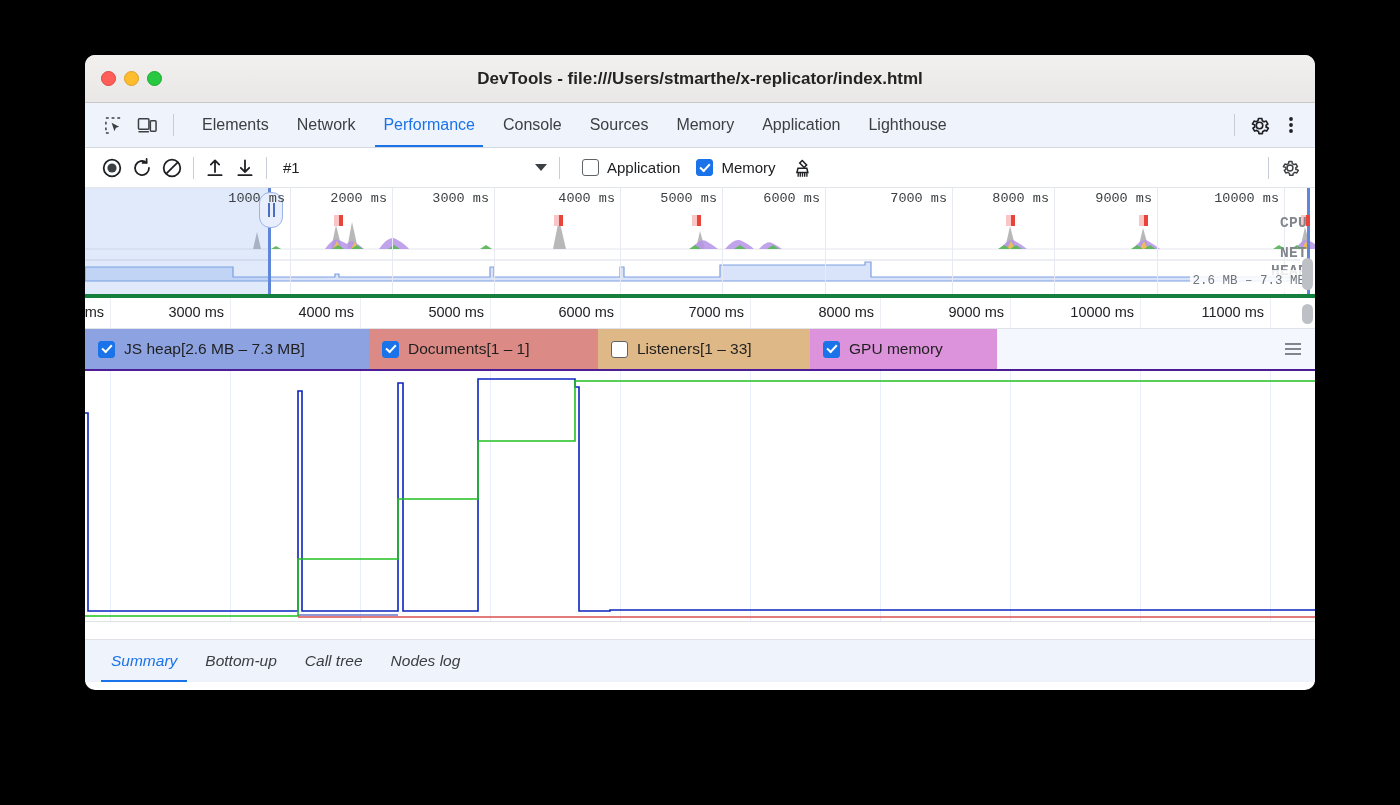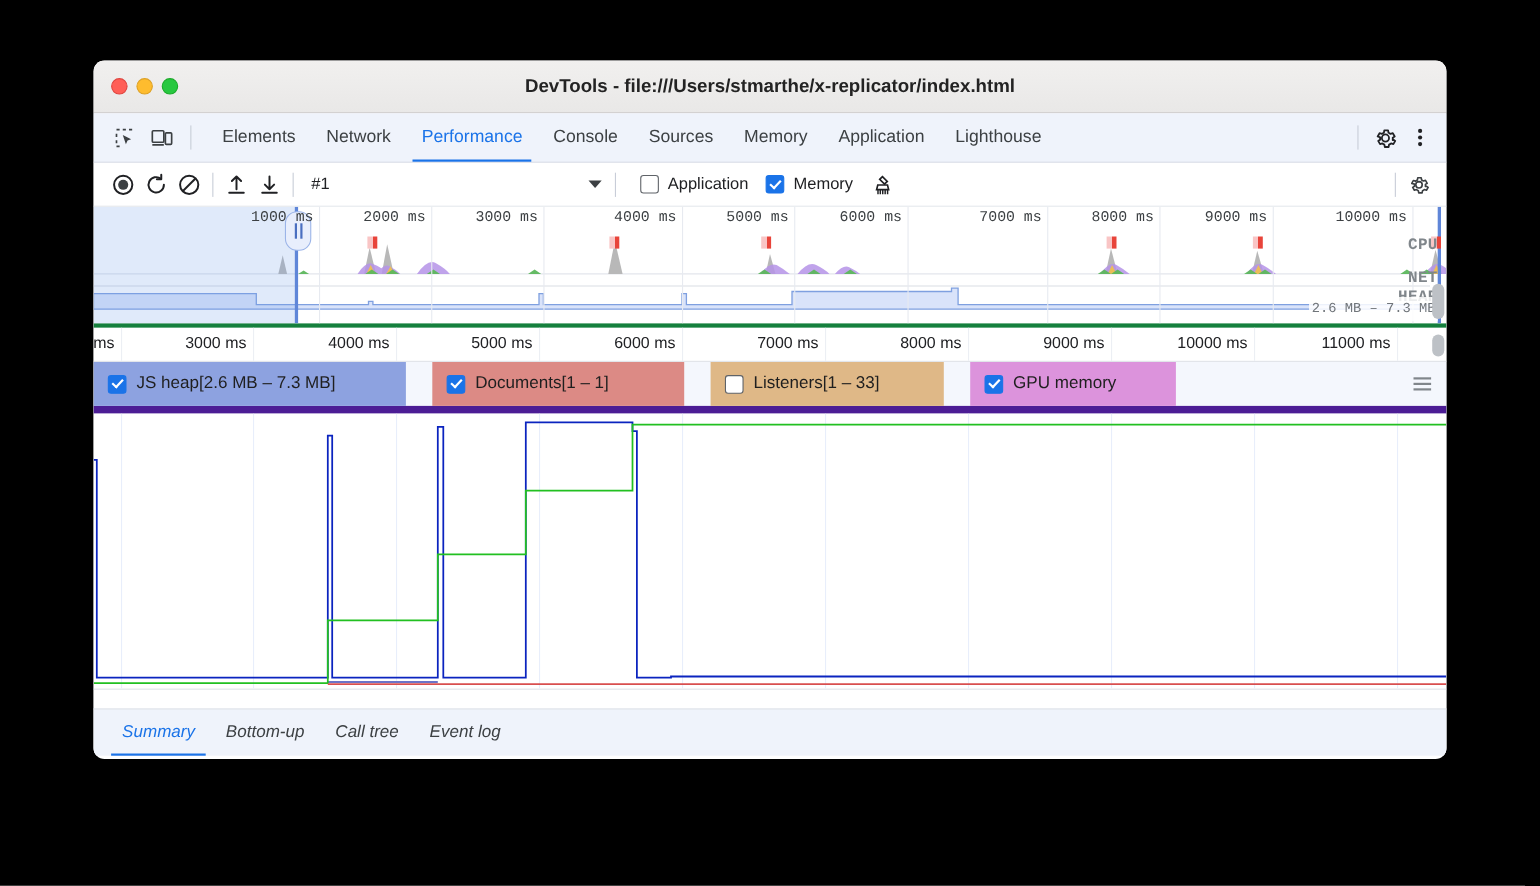--- a/index.html
+++ b/index.html
@@ -91,21 +91,21 @@
     padding:4px 2px;white-space:nowrap;
   }
   .redmark{position:absolute;width:9px;height:11px;background:linear-gradient(90deg,#f9c5c5 0 55%,#e8443a 55% 100%);}
 
   
   .mainruler{position:relative;height:30px;background:#fff;border-bottom:1px solid #dfe3e8;}
   .mr-tick{position:absolute;top:0;bottom:0;width:1px;background:#eceff4;}
   .mr-label{position:absolute;top:6px;font-size:14.5px;color:#202124;transform:translateX(-100%);padding-right:6px;white-space:nowrap;}
 
   
-  .legend{height:40px;display:flex;align-items:stretch;background:#f4f7fd;border-bottom:7px solid #4c1d95;gap:24px;}
+  .legend{height:40px;display:flex;align-items:stretch;background:#f4f7fd;border-bottom:2px solid #4c1d95;}
   .lg{display:flex;align-items:center;gap:9px;padding:0 13px;cursor:pointer;white-space:nowrap;}
   .lg-label{font-size:15.5px;color:#1f1f1f;}
   .lg-spacer{flex:1;}
   .hamb{display:flex;flex-direction:column;justify-content:center;gap:3px;padding:0 14px;cursor:pointer;}
   .hamb i{display:block;width:16px;height:2px;background:#80868b;}
 
   
   .chart{position:relative;height:250px;background:#fff;border-bottom:1px solid #dfe3e8;overflow:hidden;}
   .ch-grid{position:absolute;top:0;bottom:0;width:1px;background:#e8eefb;}
 
@@ -433,18 +433,18 @@
       <div class="btab active">
           <span>Summary</span>
         </div>
       <div class="btab">
           <span>Bottom-up</span>
         </div>
       <div class="btab">
           <span>Call tree</span>
         </div>
       <div class="btab">
-          <span>Event log</span>
+          <span>Nodes log</span>
         </div>
     </div>
   </div>
 
 </div>
 
 </body></html>

